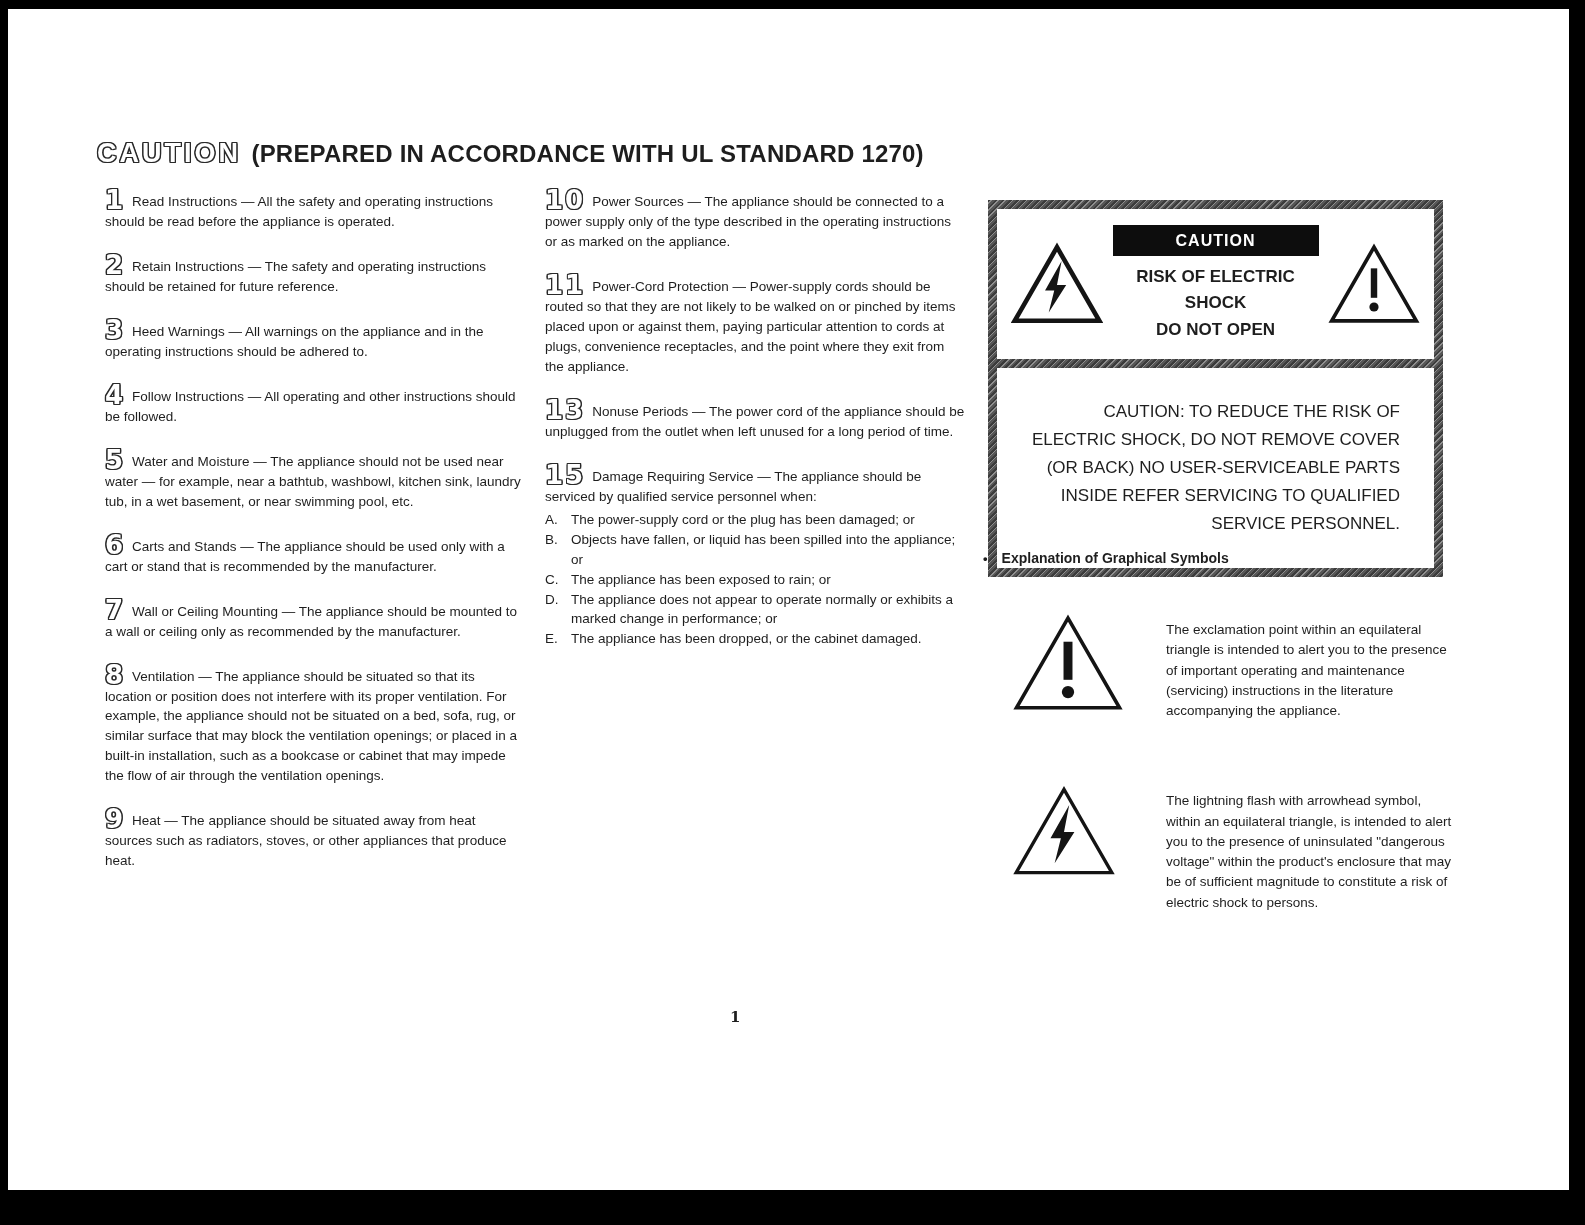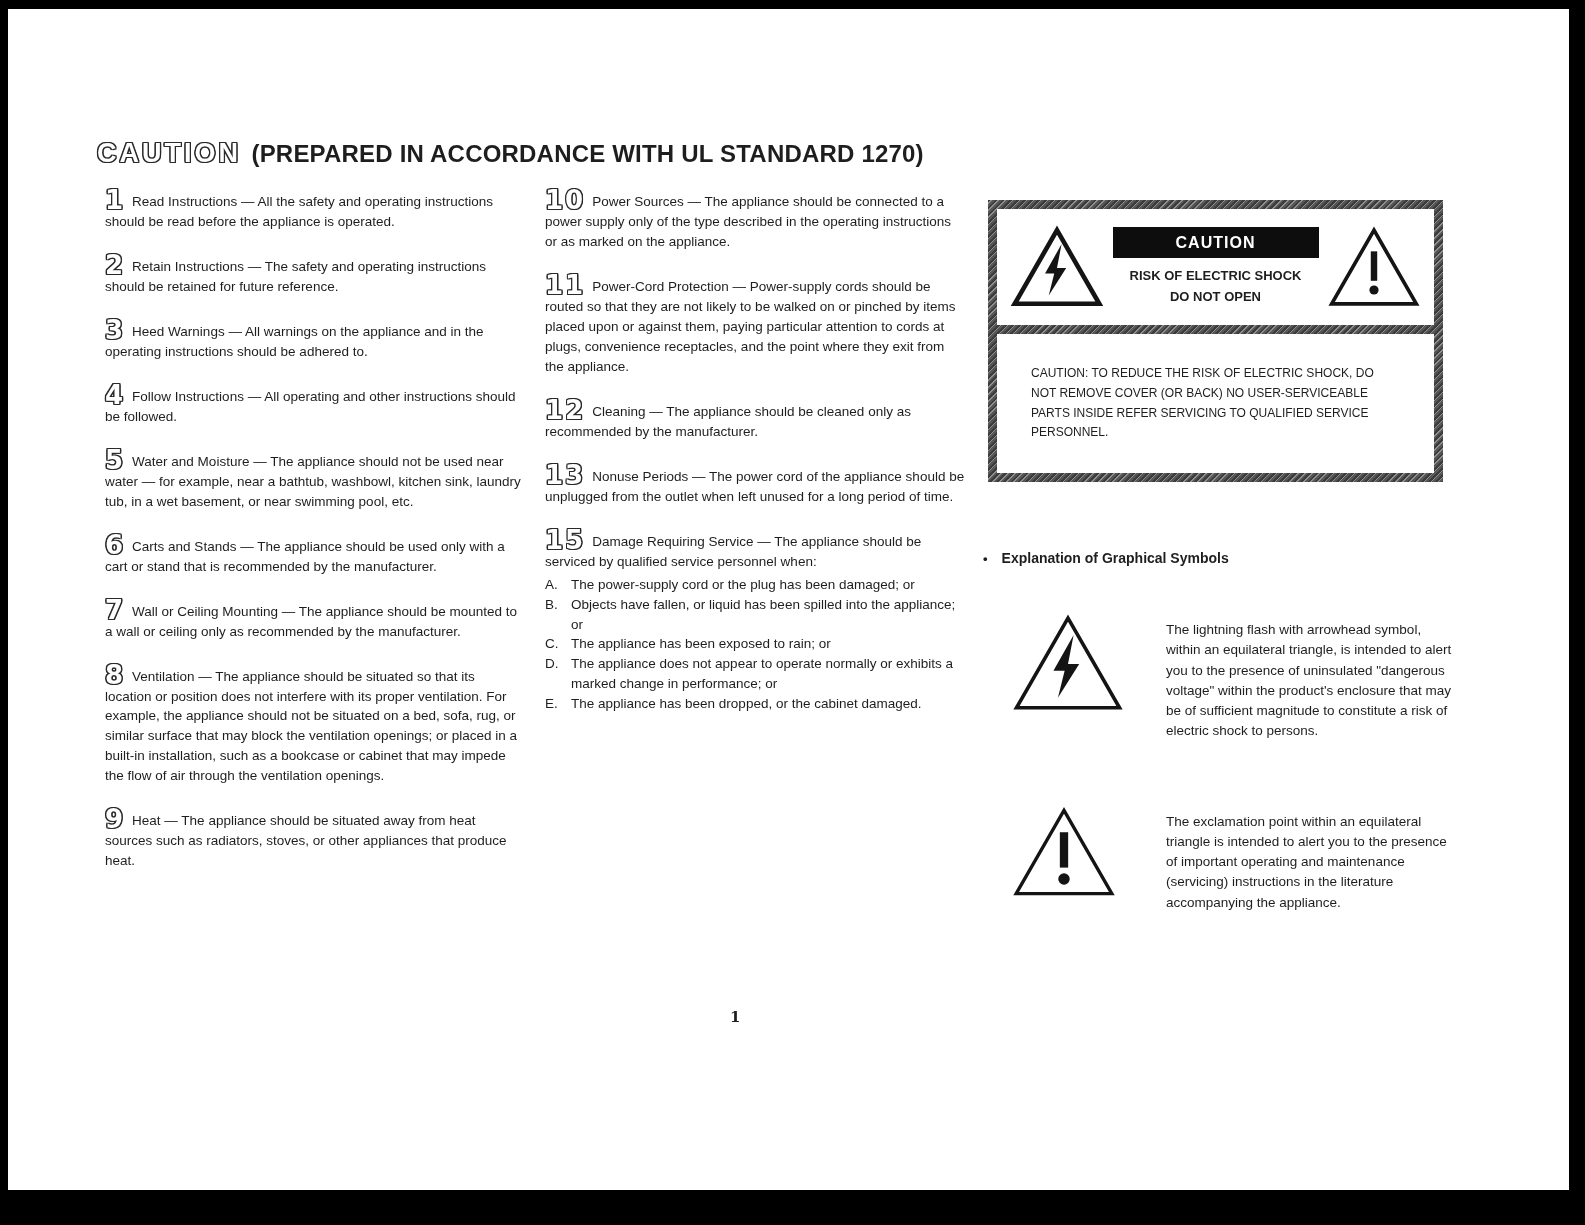--- a/index.html
+++ b/index.html
@@ -51,27 +51,27 @@
 
   
   .caution-box {
     position:absolute; left:988px; top:200px; width:455px;
     background:repeating-linear-gradient(135deg,#3c3c3c 0 2px,#8f8f8f 2px 3px,#565656 3px 5px);
     padding:9px; box-sizing:border-box;
   }
   .cb-section { background:#fff; }
   .cb-top { display:flex; align-items:center; justify-content:space-between; padding:16px 14px; }
   .cb-gap { height:9px; }
-  .cb-bottom { padding:30px 34px; text-align:left; font-size:12px; line-height:1.65; }
+  .cb-bottom { padding:30px 34px; text-align:right; font-size:17px; line-height:1.65; }
   .cb-center { width:206px; text-align:center; }
   .caution-bar {
     background:#0d0d0d; color:#fff; font-weight:bold; font-size:16px;
     letter-spacing:1px; padding:7px 0 6px; margin-bottom:8px;
   }
-  .cb-line { font-weight:bold; font-size:13px; line-height:1.55; }
+  .cb-line { font-weight:bold; font-size:17px; line-height:1.55; }
   .tri-small { width:92px; height:84px; }
 
   
   .symbols-heading { position:absolute; left:983px; top:550px; font-size:14px; font-weight:bold; }
   .symbols-heading .bullet { margin-right:14px; font-size:13px; }
   .symbols-list { position:absolute; left:1012px; top:612px; width:440px; }
   .symbol-row { display:flex; align-items:flex-start; margin-bottom:62px; }
   .symbol-icon { flex:none; width:112px; margin-right:42px; }
   .symbol-icon svg { width:112px; height:102px; }
   .symbol-text { flex:1; font-size:13.5px; line-height:1.5; padding-top:8px; }
@@ -102,21 +102,20 @@
   <div class="item"><span class="bignum">5</span><span>Water and Moisture — The appliance should not be used near water — for example, near a bathtub, washbowl, kitchen sink, laundry tub, in a wet basement, or near swimming pool, etc.</span></div>
   <div class="item"><span class="bignum">6</span><span>Carts and Stands — The appliance should be used only with a cart or stand that is recommended by the manufacturer.</span></div>
   <div class="item"><span class="bignum">7</span><span>Wall or Ceiling Mounting — The appliance should be mounted to a wall or ceiling only as recommended by the manufacturer.</span></div>
   <div class="item"><span class="bignum">8</span><span>Ventilation — The appliance should be situated so that its location or position does not interfere with its proper ventilation. For example, the appliance should not be situated on a bed, sofa, rug, or similar surface that may block the ventilation openings; or placed in a built-in installation, such as a bookcase or cabinet that may impede the flow of air through the ventilation openings.</span></div>
   <div class="item"><span class="bignum">9</span><span>Heat — The appliance should be situated away from heat sources such as radiators, stoves, or other appliances that produce heat.</span></div>
 </div>
 
 <div class="col col-2">
   <div class="item"><span class="bignum">10</span><span>Power Sources — The appliance should be connected to a power supply only of the type described in the operating instructions or as marked on the appliance.</span></div>
   <div class="item"><span class="bignum">11</span><span>Power-Cord Protection — Power-supply cords should be routed so that they are not likely to be walked on or pinched by items placed upon or against them, paying particular attention to cords at plugs, convenience receptacles, and the point where they exit from the appliance.</span></div>
-  <div class="item"><span class="bignum">12</span><span>Cleaning — The appliance should be cleaned only as recommended by the manufacturer.</span></div>
   <div class="item"><span class="bignum">13</span><span>Nonuse Periods — The power cord of the appliance should be unplugged from the outlet when left unused for a long period of time.</span></div>
   <div class="item">
     <span class="bignum">15</span><span>Damage Requiring Service — The appliance should be serviced by qualified service personnel when:</span>
     <ul class="sublist">
       <li>
           <span class="sub-letter">A.</span>
           <span class="sub-text">The power-supply cord or the plug has been damaged; or</span>
         </li>
       <li>
           <span class="sub-letter">B.</span>
@@ -161,30 +160,30 @@
 
 <div class="symbols-heading">
   <span class="bullet">•</span><span>Explanation of Graphical Symbols</span>
 </div>
 
 <div class="symbols-list">
   <div class="symbol-row">
     <div class="symbol-icon">
       <svg viewBox="0 0 100 90">
         <polygon points="50,5 96,85 4,85" fill="#ffffff" stroke="#141414" stroke-width="3.2"></polygon>
-        <path d="M55 20 L37 52 h10 l-6 24 L60 46 h-10 z" fill="#141414"></path>
-      </svg>
-    </div>
-    <div class="symbol-text">The lightning flash with arrowhead symbol, within an equilateral triangle, is intended to alert you to the presence of uninsulated "dangerous voltage" within the product's enclosure that may be of sufficient magnitude to constitute a risk of electric shock to persons.</div>
-  </div>
-  <div class="symbol-row">
-    <div class="symbol-icon">
-      <svg viewBox="0 0 100 90">
-        <polygon points="50,5 96,85 4,85" fill="#ffffff" stroke="#141414" stroke-width="3.2"></polygon>
         <rect x="46" y="26" width="8" height="34" fill="#141414"></rect>
         <circle cx="50" cy="71" r="5.5" fill="#141414"></circle>
       </svg>
     </div>
     <div class="symbol-text">The exclamation point within an equilateral triangle is intended to alert you to the presence of important operating and maintenance (servicing) instructions in the literature accompanying the appliance.</div>
   </div>
+  <div class="symbol-row">
+    <div class="symbol-icon">
+      <svg viewBox="0 0 100 90">
+        <polygon points="50,5 96,85 4,85" fill="#ffffff" stroke="#141414" stroke-width="3.2"></polygon>
+        <path d="M55 20 L37 52 h10 l-6 24 L60 46 h-10 z" fill="#141414"></path>
+      </svg>
+    </div>
+    <div class="symbol-text">The lightning flash with arrowhead symbol, within an equilateral triangle, is intended to alert you to the presence of uninsulated "dangerous voltage" within the product's enclosure that may be of sufficient magnitude to constitute a risk of electric shock to persons.</div>
+  </div>
 </div>
 
 <div class="page-number">1</div>
 
 </body></html>

